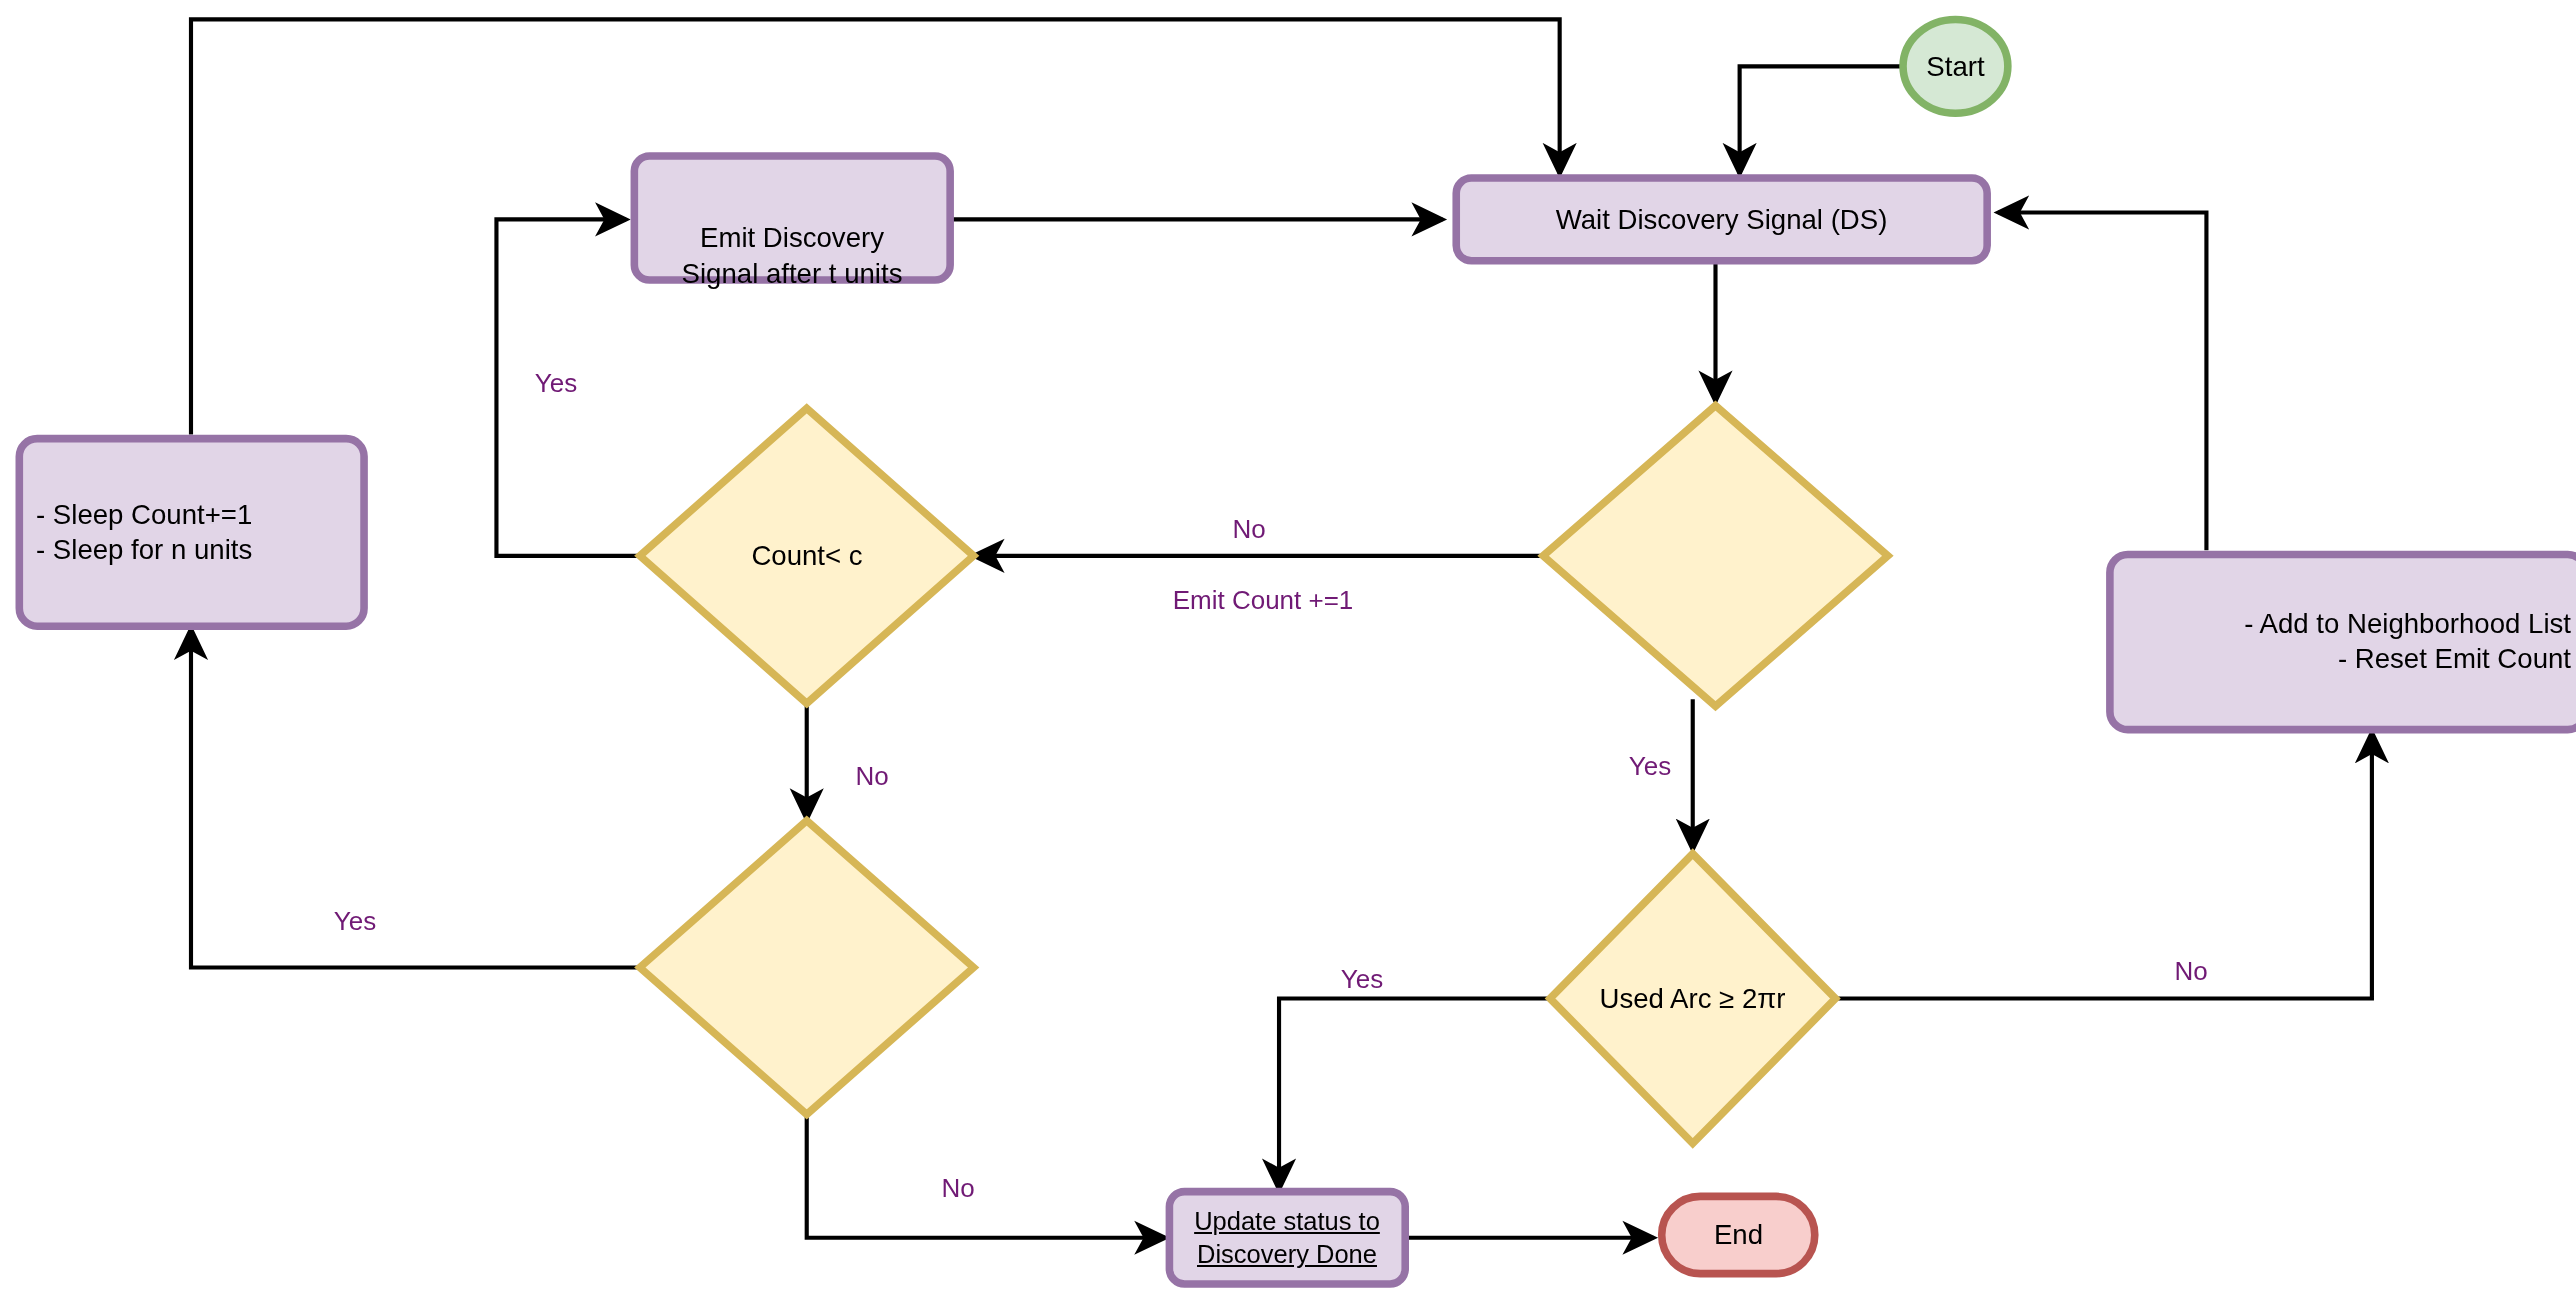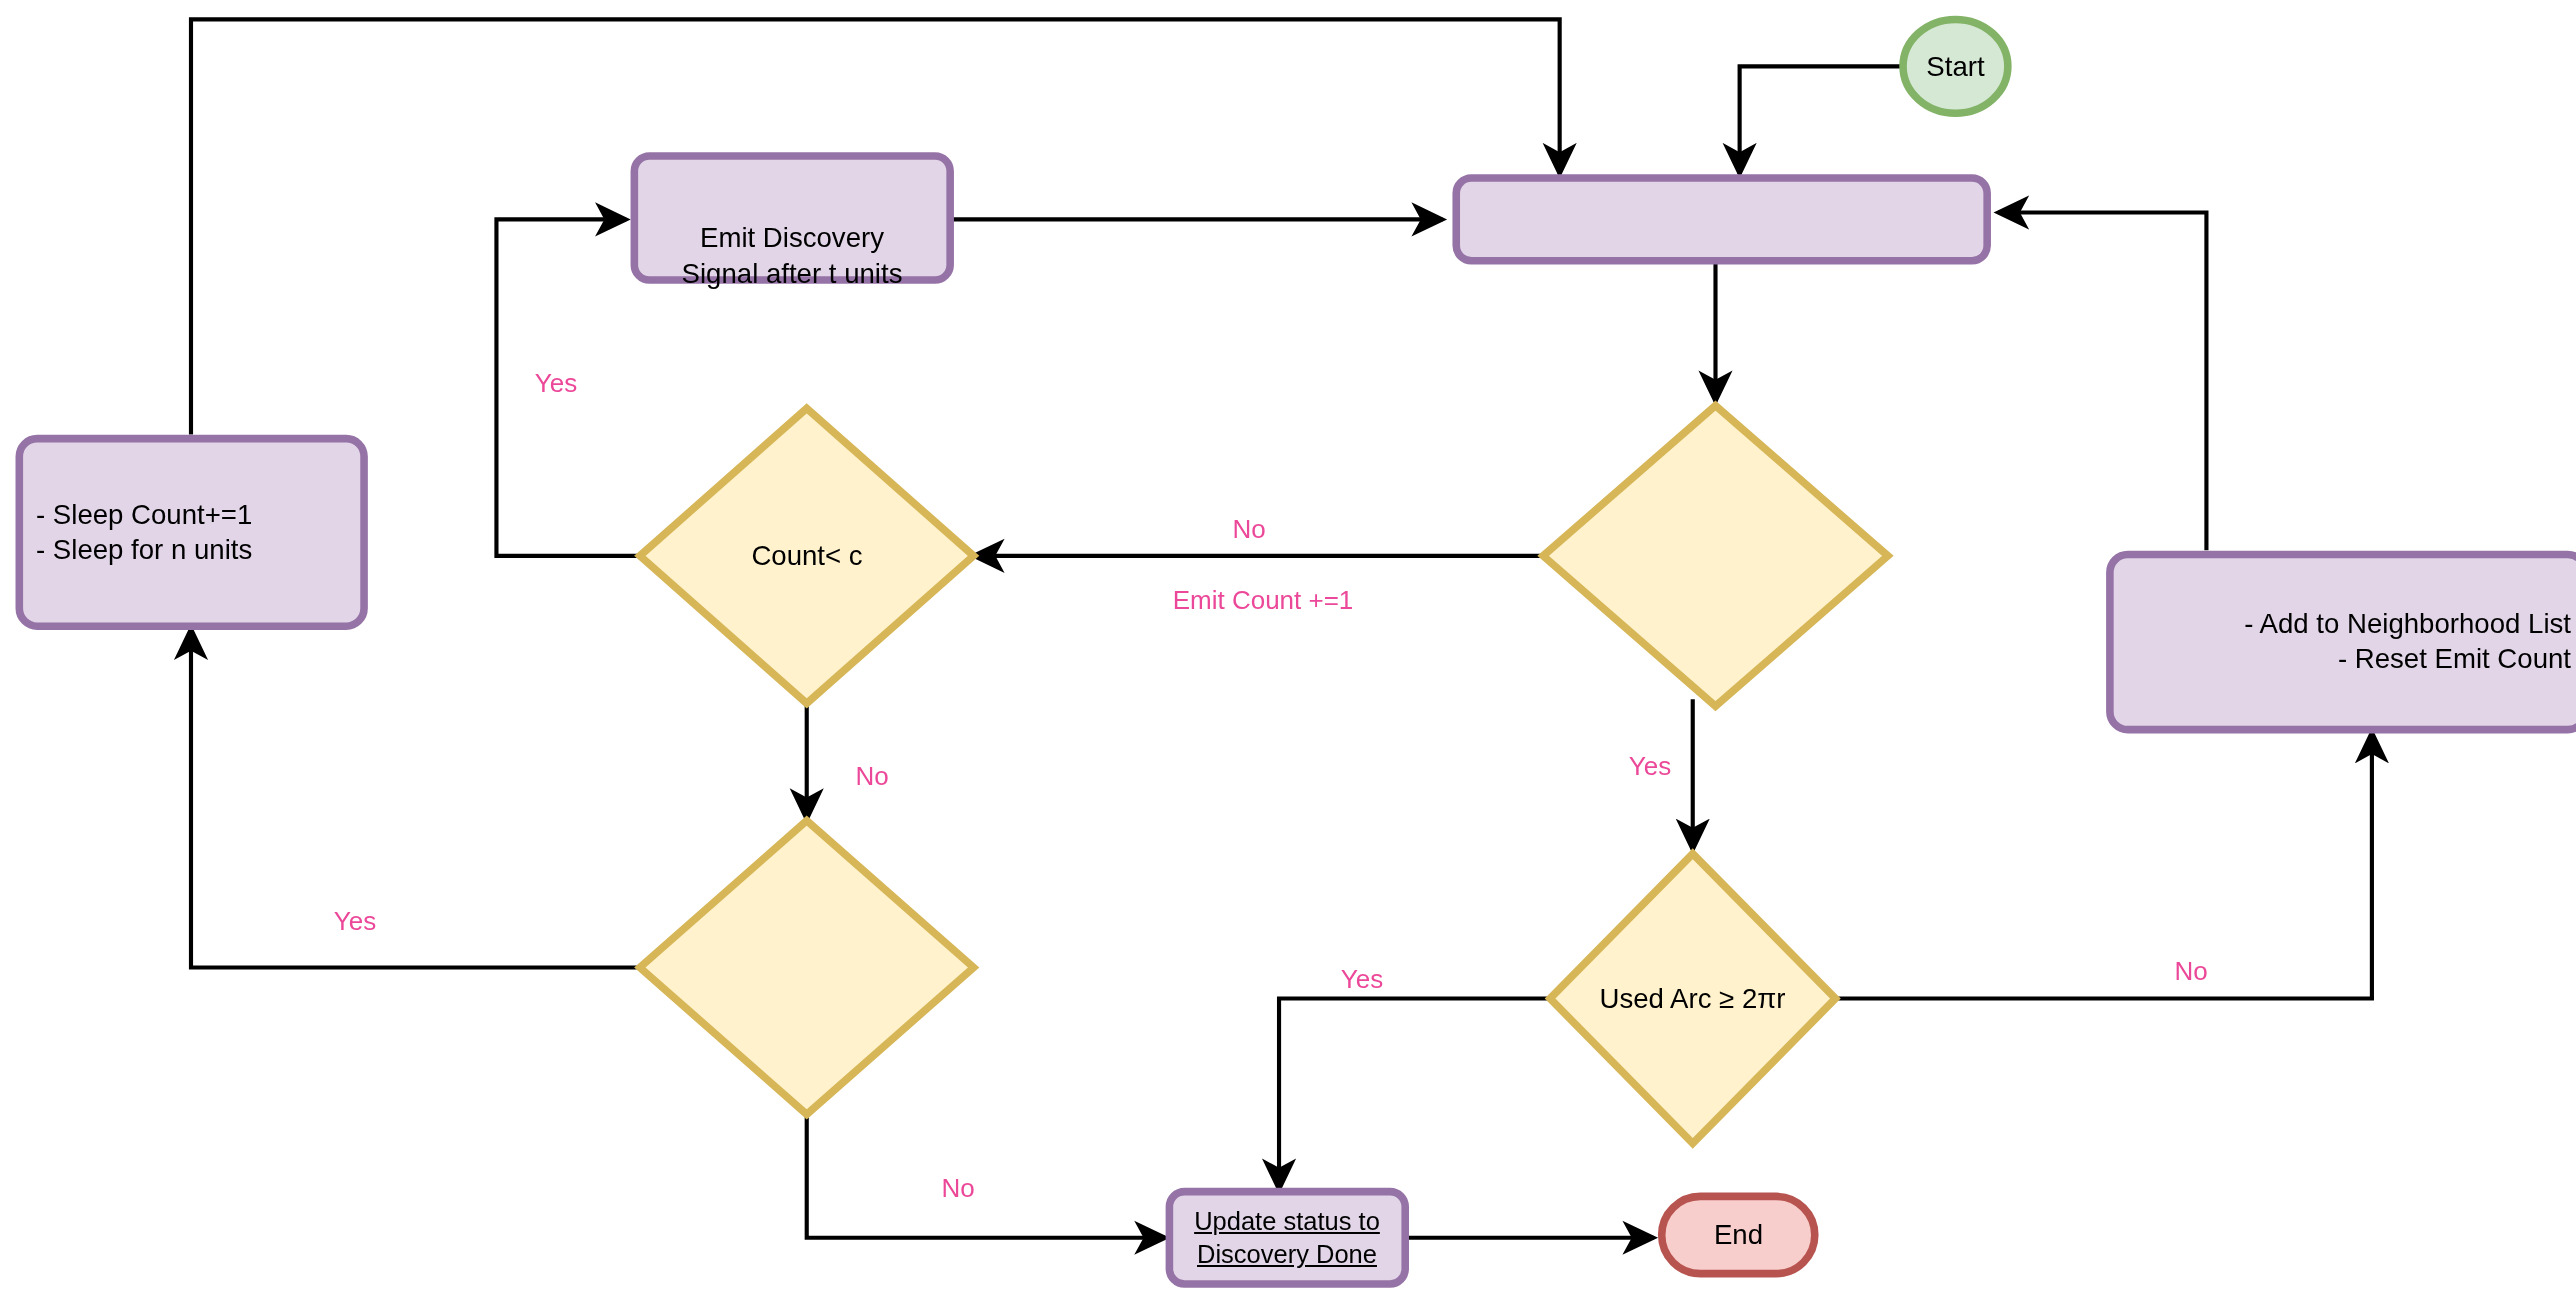--- a/index.html
+++ b/index.html
@@ -34,21 +34,21 @@
     font-size: 27.6px;
     line-height: 1.28;
     white-space: pre;
   }
   .align-center { align-items: center; text-align: center; }
   .align-left   { align-items: flex-start; text-align: right; }
   .align-right  { align-items: flex-end; text-align: right; }
 
   .edge-label {
     position: absolute;
-    color: #ec4899;
+    color: #701a75;
     font-size: 26px;
     line-height: 1.2;
     white-space: pre;
     text-align: center;
     transform: translate(-50%, -50%);
     pointer-events: none;
   }
 </style>
 </head>
 <body>
@@ -113,20 +113,23 @@
 
     <polygon points="1170,1190 1412,1403 1170,1616 928,1403" fill="#fff2cc" stroke="#d6b656" stroke-width="11"></polygon>
 
     <polygon points="2455,1238 2662,1448 2455,1658 2248,1448" fill="#fff2cc" stroke="#d6b656" stroke-width="11"></polygon>
   </svg>
 
   <div class="node-label align-center" style="left:1903px; top:43px; width:105px; height:47px;">
     <span>Start</span>
   </div>
 
+  <div class="node-label align-center" style="left:1456px; top:199px; width:531px; height:41px;">
+    <span>Wait Discovery Signal (DS)</span>
+  </div>
 
   <div class="node-label align-center" style="left:634px; top:183px; width:316px; height:69px;margin-top:38px;">
     <span>Emit Discovery</span>
     <span>Signal after t units</span>
   </div>
 
   <div class="node-label align-left" style="left:36px; top:495px; width:331px; height:74px;">
     <span>- Sleep Count+=1</span>
     <span>- Sleep for n units</span>
   </div>

